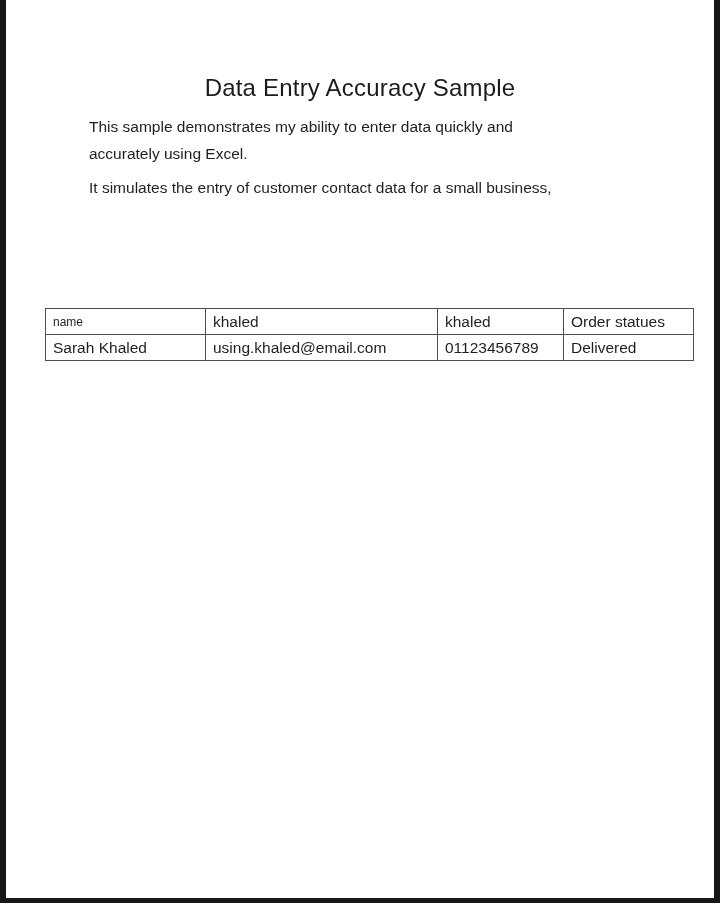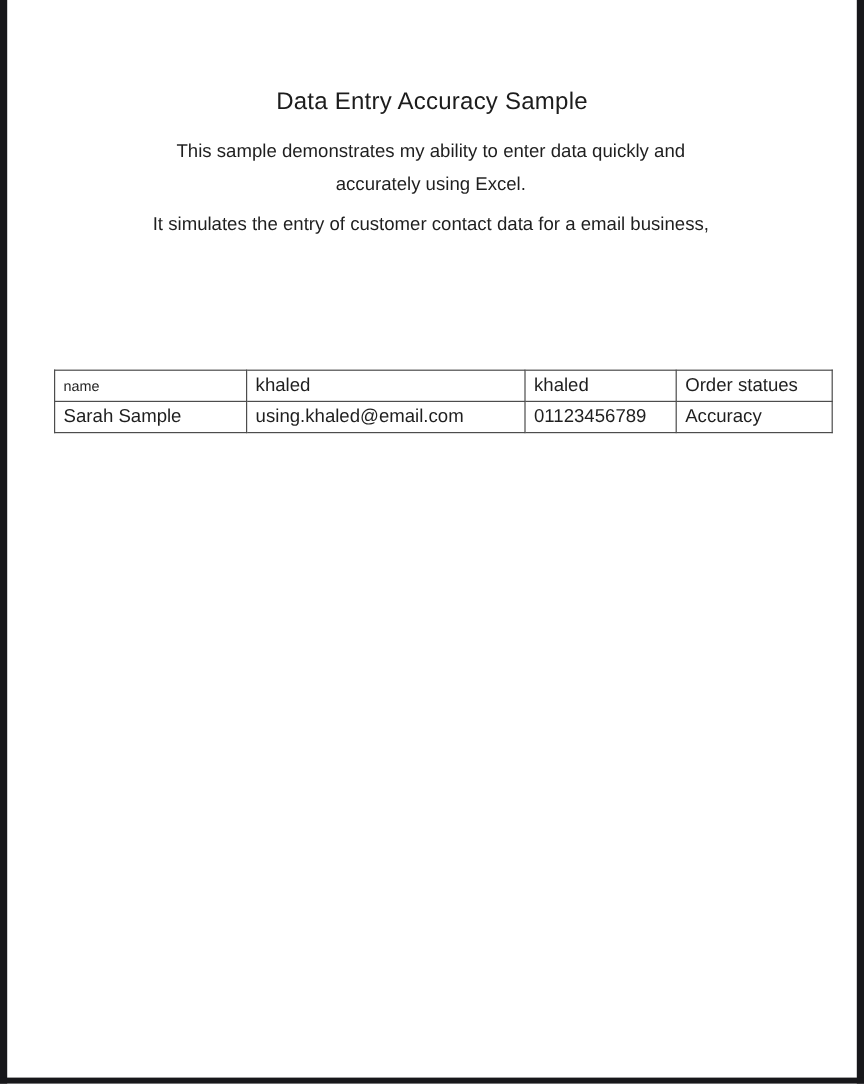--- a/index.html
+++ b/index.html
@@ -22,31 +22,30 @@
   .edge-left   { left: 0; top: 0; width: 6px; height: 903px; }
   .edge-right  { right: 0; top: 0; width: 6px; height: 903px; }
   .edge-bottom { left: 0; bottom: 0; width: 720px; height: 5px; }
 
   .doc-title {
     position: absolute;
     left: 0;
     right: 0;
     top: 74px;
     text-align: center;
-    font-size: 20px;
+    font-size: 24px;
     font-weight: 400;
     color: #1c1c1c;
     letter-spacing: 0.2px;
   }
   .paragraphs {
     position: absolute;
     left: 89px;
     top: 113px;
     width: 540px;
-    text-align: center;
   }
   .para { margin: 0 0 7px 0; }
   .para-line {
     font-size: 15.5px;
     line-height: 27px;
     white-space: nowrap;
     color: #1f1f1f;
   }
 
   table.data-table {
@@ -87,40 +86,40 @@
 <div class="edge-bar edge-bottom"></div>
 
 <div class="doc-title">Data Entry Accuracy Sample</div>
 
 <div class="paragraphs">
   <div class="para">
     <div class="para-line">This sample demonstrates my ability to enter data quickly and</div>
     <div class="para-line">accurately using Excel.</div>
   </div>
   <div class="para">
-    <div class="para-line">It simulates the entry of customer contact data for a email business,</div>
+    <div class="para-line">It simulates the entry of customer contact data for a small business,</div>
   </div>
 </div>
 
 <table class="data-table">
   <colgroup>
     <col class="c-name">
       <col class="c-email">
       <col class="c-phone">
       <col class="c-order">
   </colgroup>
   <thead>
     <tr>
       <th class="small-header">name</th>
       <th>khaled</th>
       <th>khaled</th>
       <th>Order statues</th>
     </tr>
   </thead>
   <tbody>
     <tr>
-      <td>Sarah Sample</td>
+      <td>Sarah Khaled</td>
       <td>using.khaled@email.com</td>
       <td>01123456789</td>
-      <td>Accuracy</td>
+      <td>Delivered</td>
     </tr>
   </tbody>
 </table>
 
 </body></html>

